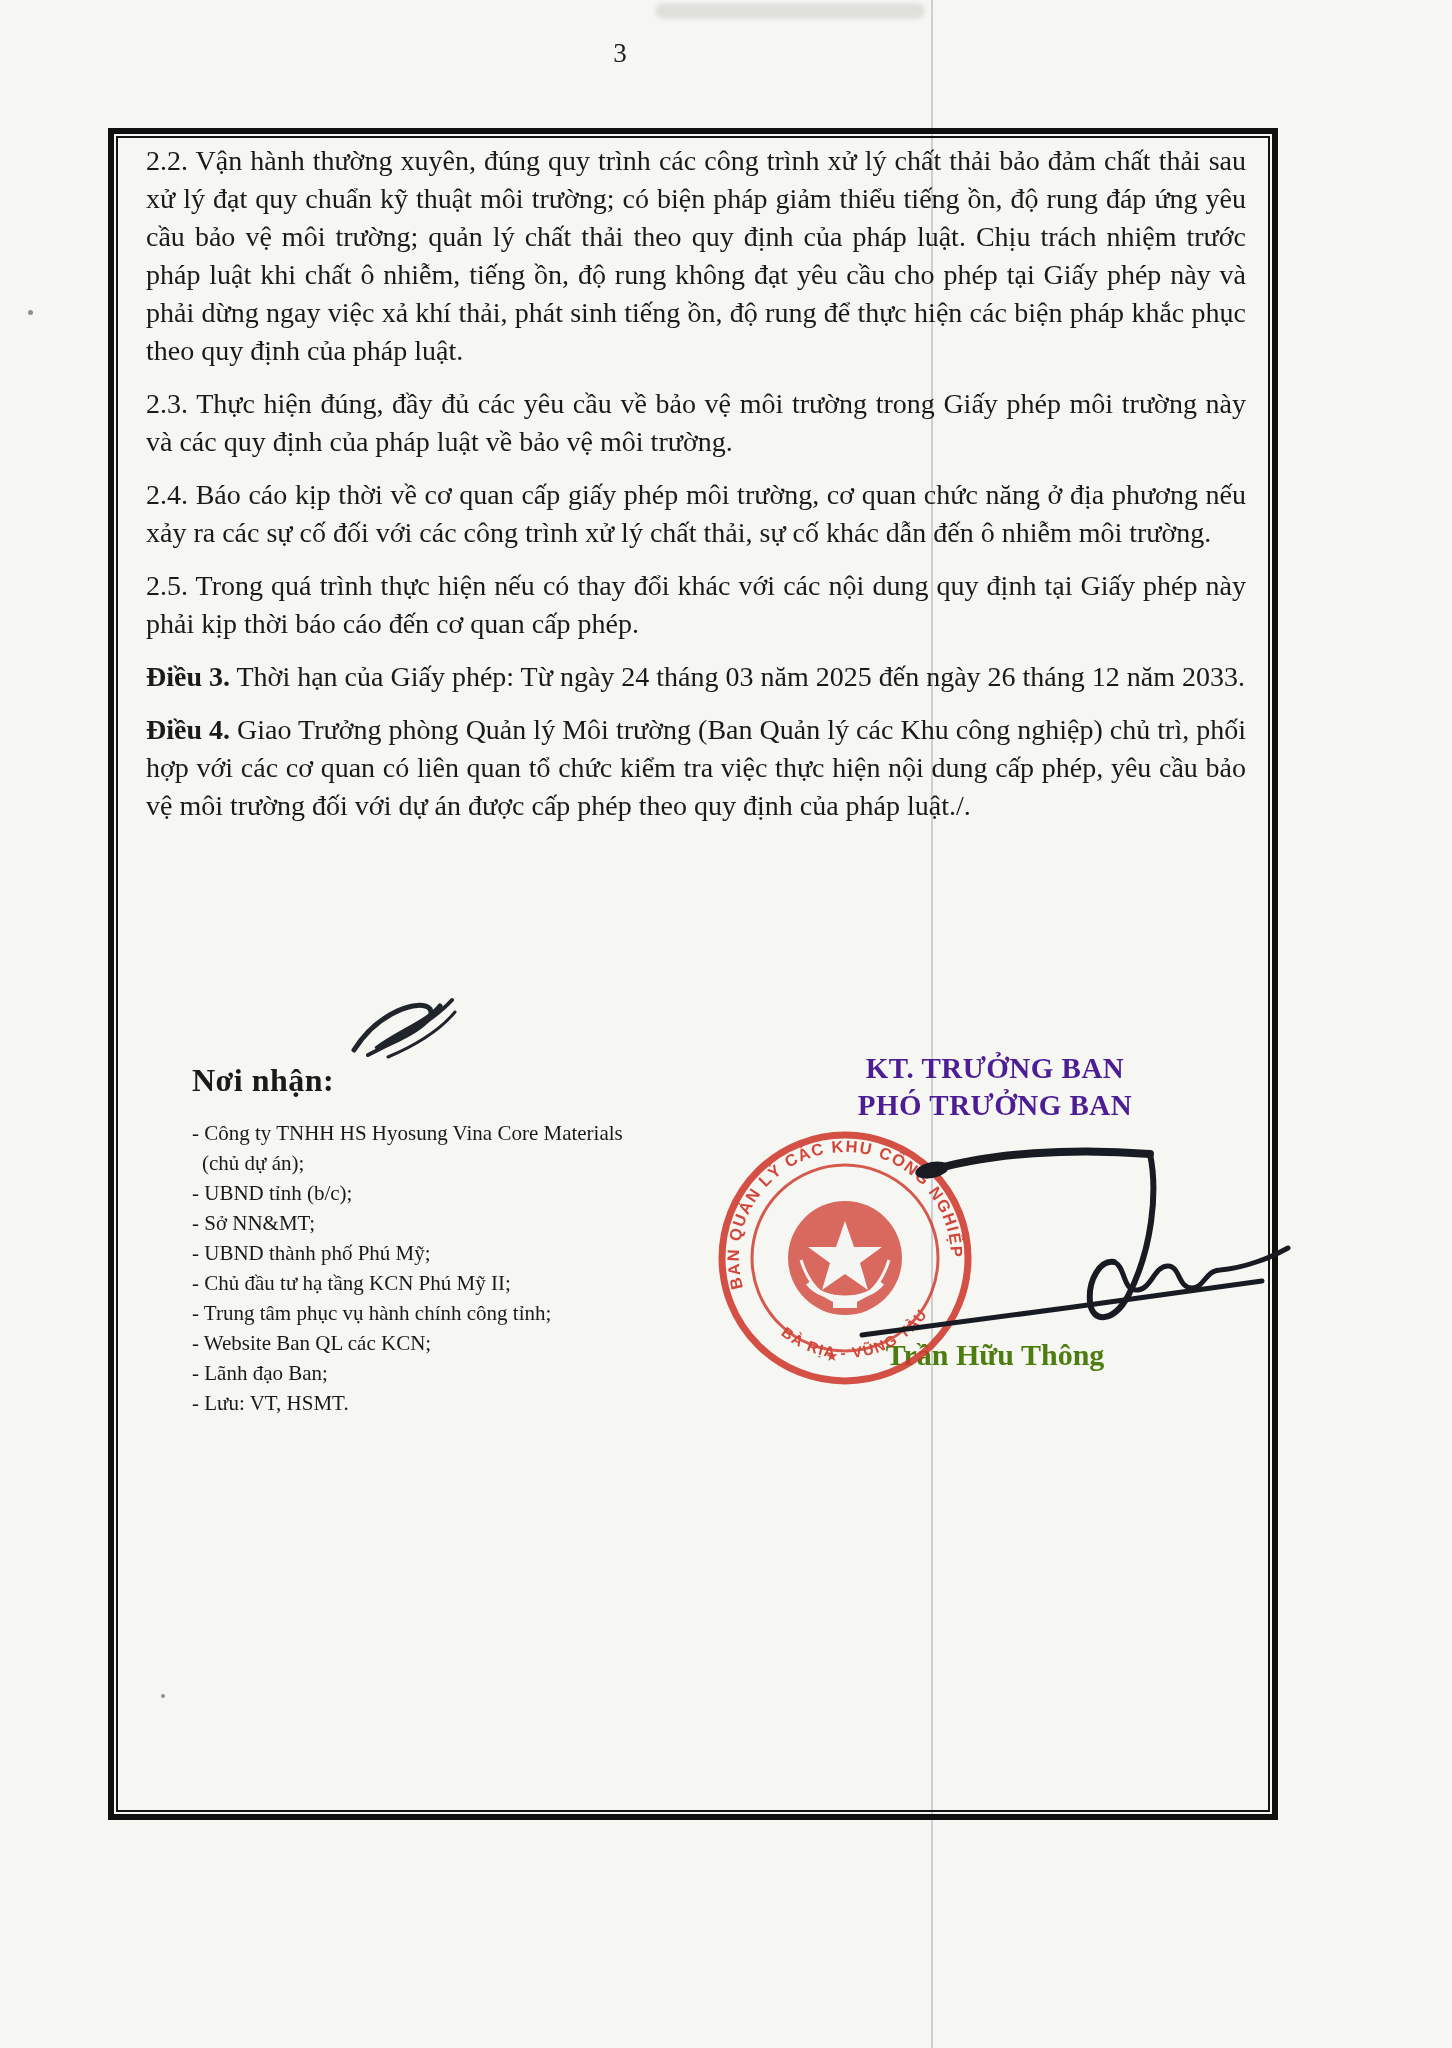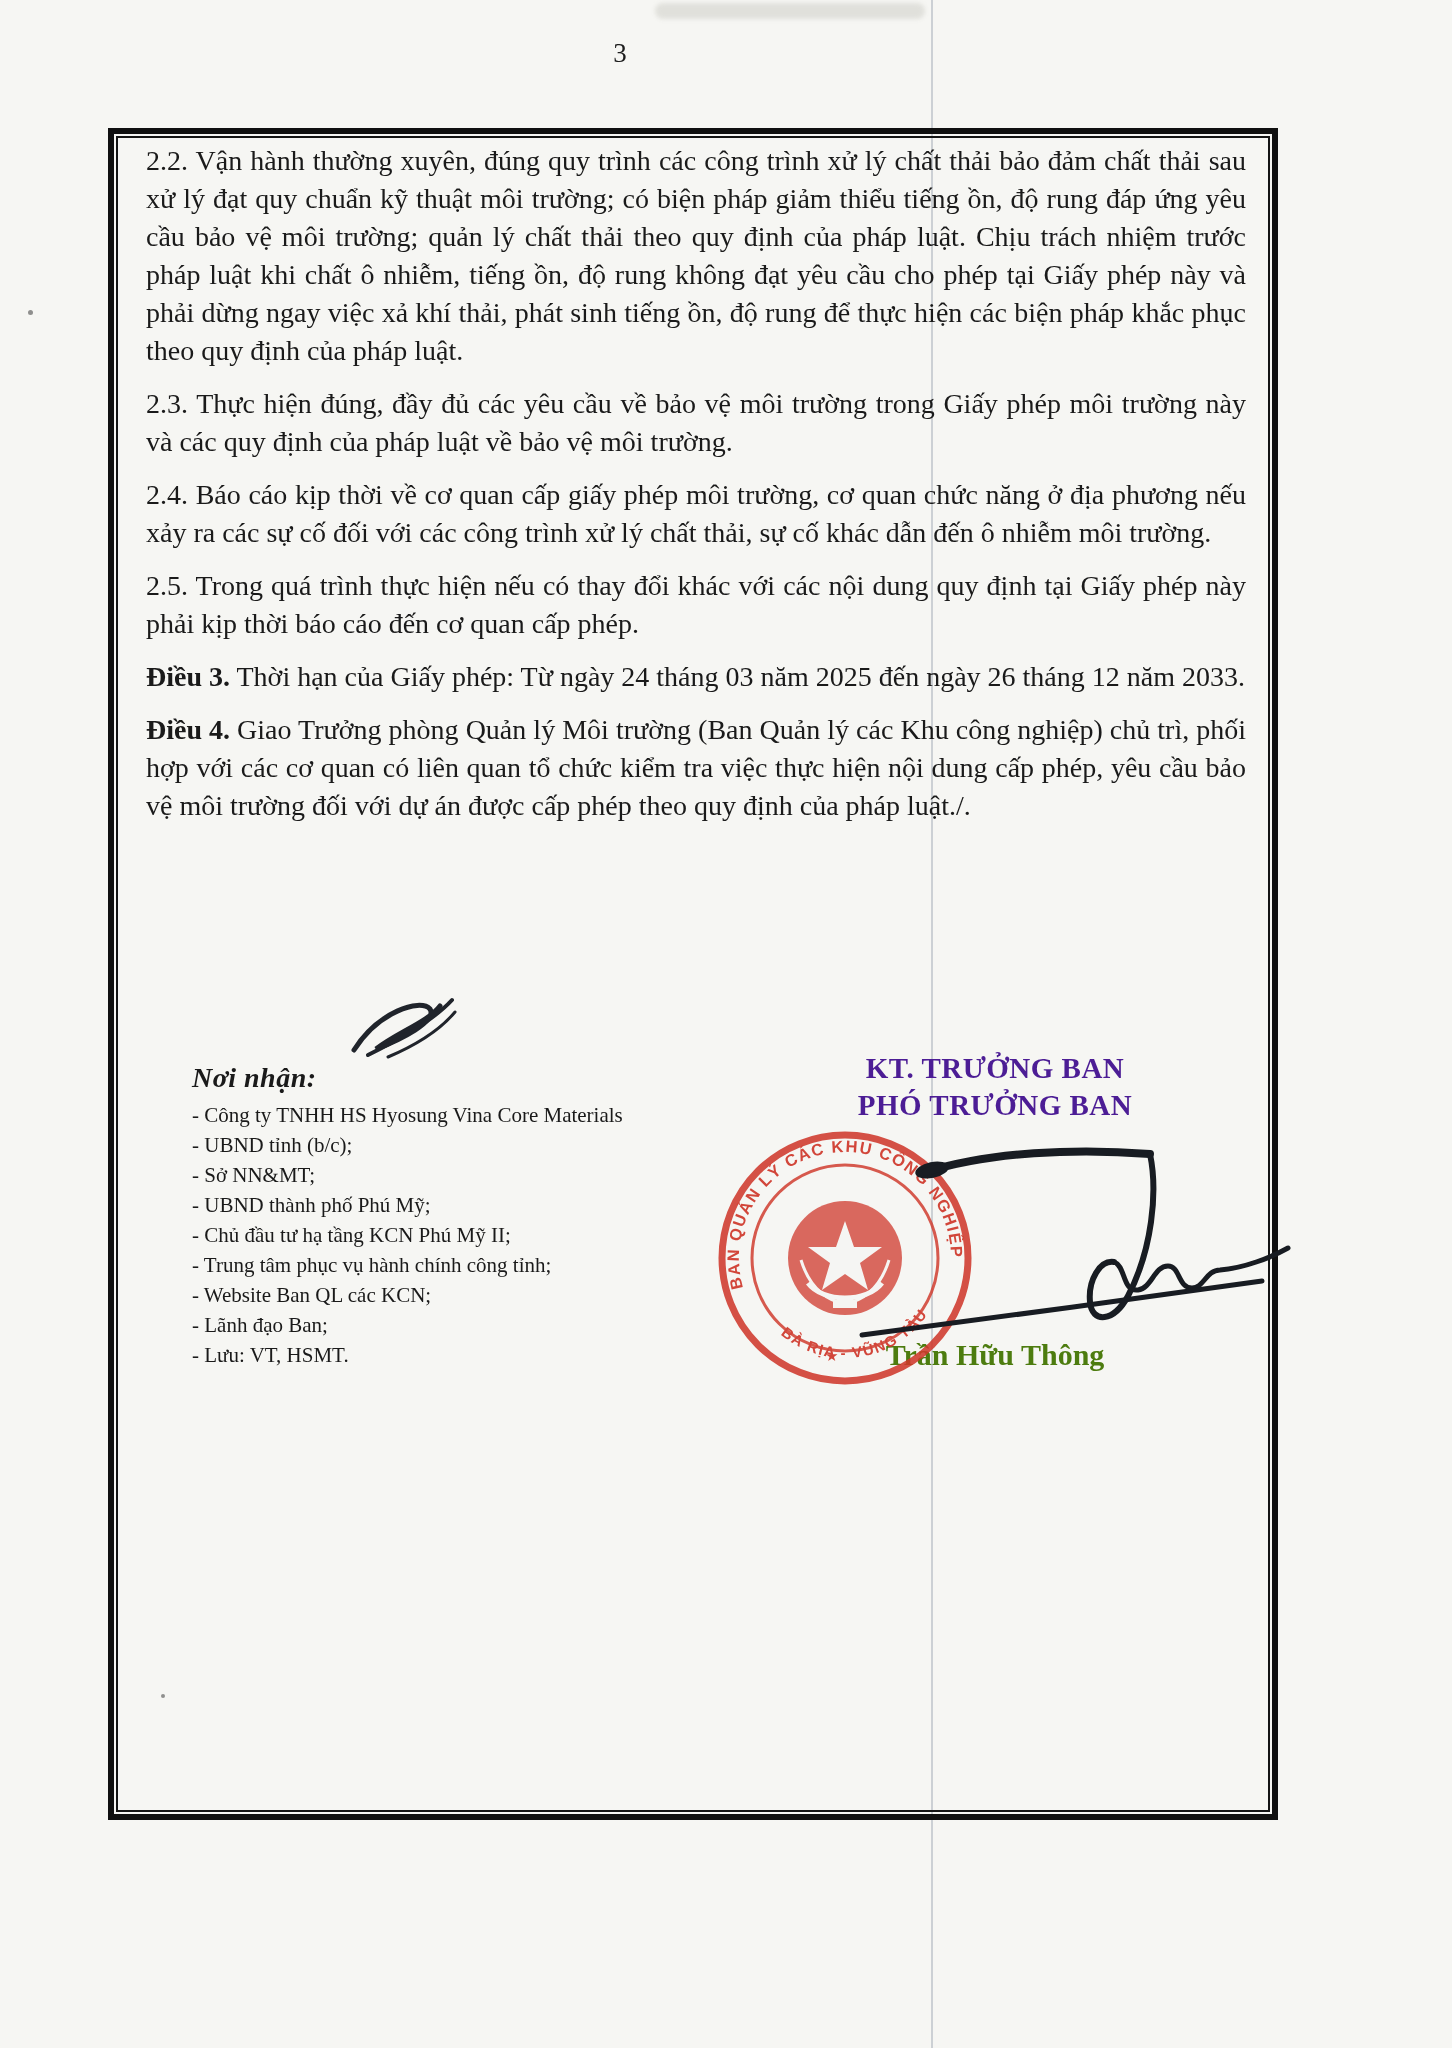--- a/index.html
+++ b/index.html
@@ -41,21 +41,21 @@
     font-size:28px;line-height:38px;text-align:justify;
     color:#1a1a1a;
   }
   .body-text p{margin:0 0 15px 0;}
   .article-label{font-weight:bold;}
 
   .recipients{
     position:absolute;left:192px;top:1062px;width:440px;color:#1a1a1a;
   }
   .recipients-heading{
-    font-size:28px;font-weight:bold;font-style:italic;margin-bottom:6px;
+    font-size:32px;font-weight:bold;margin-bottom:19px;
     letter-spacing:.5px;
   }
   .recipients-list{font-size:21px;line-height:30px;}
   .recipients-list .indent{padding-left:10px;}
 
   .sign-block{
     position:absolute;left:825px;top:1050px;width:340px;text-align:center;
     color:#4c1d95;
   }
   .authority-line{font-size:29px;font-weight:bold;line-height:37px;letter-spacing:.5px;}
@@ -87,20 +87,21 @@
   <p><span class="article-label"></span><span>2.4. Báo cáo kịp thời về cơ quan cấp giấy phép môi trường, cơ quan chức năng ở địa phương nếu xảy ra các sự cố đối với các công trình xử lý chất thải, sự cố khác dẫn đến ô nhiễm môi trường.</span></p>
   <p><span class="article-label"></span><span>2.5. Trong quá trình thực hiện nếu có thay đổi khác với các nội dung quy định tại Giấy phép này phải kịp thời báo cáo đến cơ quan cấp phép.</span></p>
   <p><span class="article-label">Điều 3.</span><span> Thời hạn của Giấy phép: Từ ngày 24 tháng 03 năm 2025 đến ngày 26 tháng 12 năm 2033.</span></p>
   <p><span class="article-label">Điều 4.</span><span> Giao Trưởng phòng Quản lý Môi trường (Ban Quản lý các Khu công nghiệp) chủ trì, phối hợp với các cơ quan có liên quan tổ chức kiểm tra việc thực hiện nội dung cấp phép, yêu cầu bảo vệ môi trường đối với dự án được cấp phép theo quy định của pháp luật./.</span></p>
 </div>
 
 <div class="recipients">
   <div class="recipients-heading">Nơi nhận:</div>
   <div class="recipients-list">
     <div>- Công ty TNHH HS Hyosung Vina Core Materials</div>
+    <div class="indent">(chủ dự án);</div>
     <div>- UBND tỉnh (b/c);</div>
     <div>- Sở NN&amp;MT;</div>
     <div>- UBND thành phố Phú Mỹ;</div>
     <div>- Chủ đầu tư hạ tầng KCN Phú Mỹ II;</div>
     <div>- Trung tâm phục vụ hành chính công tỉnh;</div>
     <div>- Website Ban QL các KCN;</div>
     <div>- Lãnh đạo Ban;</div>
     <div>- Lưu: VT, HSMT.</div>
   </div>
 </div>

